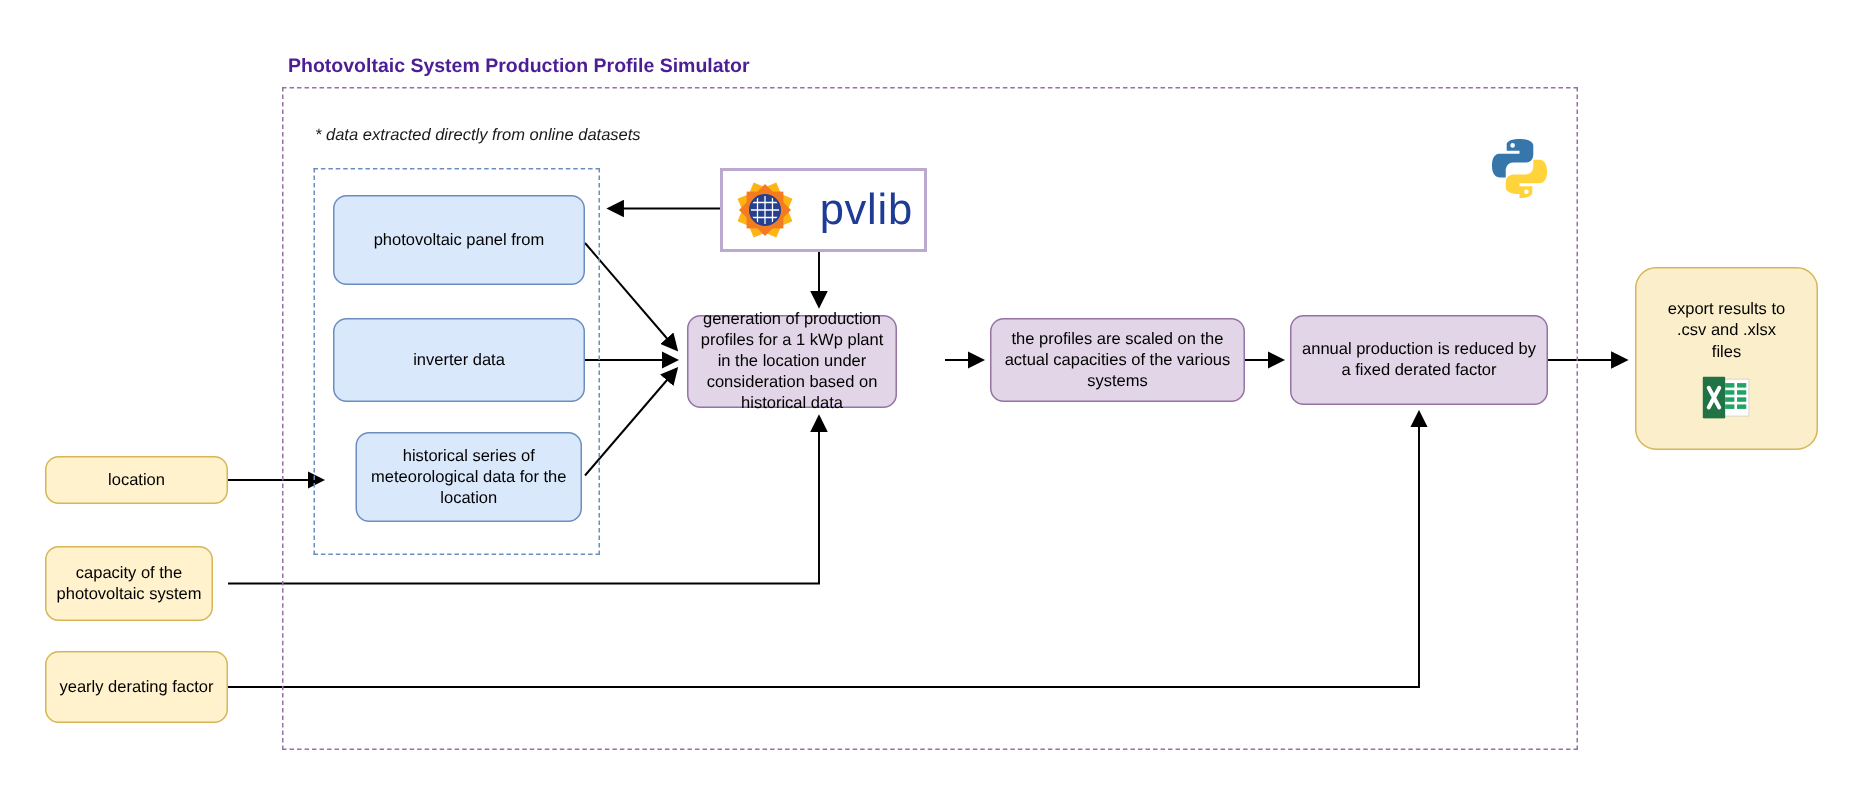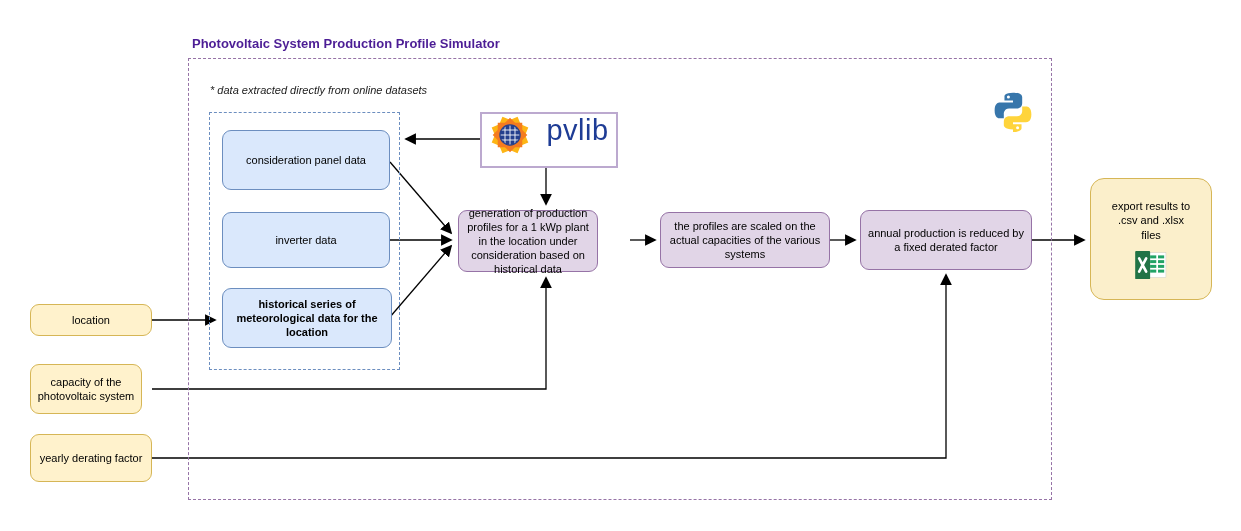--- a/index.html
+++ b/index.html
@@ -35,39 +35,39 @@
     text-align: center;
     font-size: 11px; line-height: 1.28; color: #000;
     border-radius: 9px;
     padding: 2px 3px;
   }
   .blue-node   { background: #DAE8FC; border: 1px solid #6C8EBF; }
   .purple-node { background: #E1D5E7; border: 1px solid #9673A6; }
   .yellow-node { background: #FFF2CC; border: 1px solid #D6B656; }
   .n-panel    { left: 222px; top: 130px; width: 168px; height: 60px; }
   .n-inverter { left: 222px; top: 212px; width: 168px; height: 56px; }
-  .n-meteo    { left: 222px; top: 288px; width: 170px; height: 60px; font-weight: bold; }
+  .n-meteo    { left: 237px; top: 288px; width: 151px; height: 60px; }
   .n-generation { left: 458px; top: 210px; width: 140px; height: 62px; }
   .n-scaling    { left: 660px; top: 212px; width: 170px; height: 56px; }
   .n-derate     { left: 860px; top: 210px; width: 172px; height: 60px; }
   .n-location { left: 30px; top: 304px; width: 122px; height: 32px; }
   .n-capacity { left: 30px; top: 364px; width: 112px; height: 50px; }
   .n-derating { left: 30px; top: 434px; width: 122px; height: 48px; }
   .n-export {
     left: 1090px; top: 178px; width: 122px; height: 122px;
     background: #FBEFCB; border: 1px solid #D6B656;
     border-radius: 14px;
     display: flex; flex-direction: column; align-items: center; justify-content: center;
     gap: 9px; text-align: center; font-size: 11px; line-height: 1.3;
     padding: 20px;
   }
   .pvlib-box {
     left: 480px; top: 112px; width: 138px; height: 56px;
     background: #ffffff; border: 2px solid #BCA9CF;
-    display: flex; align-items: flex-start; justify-content: center; gap: 15px;
+    display: flex; align-items: center; justify-content: center; gap: 15px;
   }
   .pvlib-text {
     color: #1E3C95; font-size: 29px; letter-spacing: 0.5px;
   }
   .python-logo { left: 992px; top: 90px; }
   .connectors { left: 0; top: 0; width: 1241px; height: 531px; }
   .connectors path { stroke: #000; stroke-width: 1.3px; fill: none; }
 </style>
 </head>
 <body>
@@ -93,21 +93,21 @@
     <path d="M152 458 H946 V275" marker-end="url(#ah)"></path>
   </svg>
 
   <div class="abs outer-group"></div>
   <div class="abs inner-group"></div>
 
   <div class="abs title">Photovoltaic System Production Profile Simulator</div>
   <div class="abs note">* data extracted directly from online datasets</div>
 
   <div class="abs node blue-node n-panel">
-    <span>consideration panel data</span>
+    <span>photovoltaic panel from</span>
   </div>
   <div class="abs node blue-node n-inverter">
     <span>inverter data</span>
   </div>
   <div class="abs node blue-node n-meteo">
     <span>historical series of meteorological data for the location</span>
   </div>
 
   <div class="abs node purple-node n-generation">
     <span>generation of production profiles for a 1 kWp plant in the location under consideration based on historical data</span>

